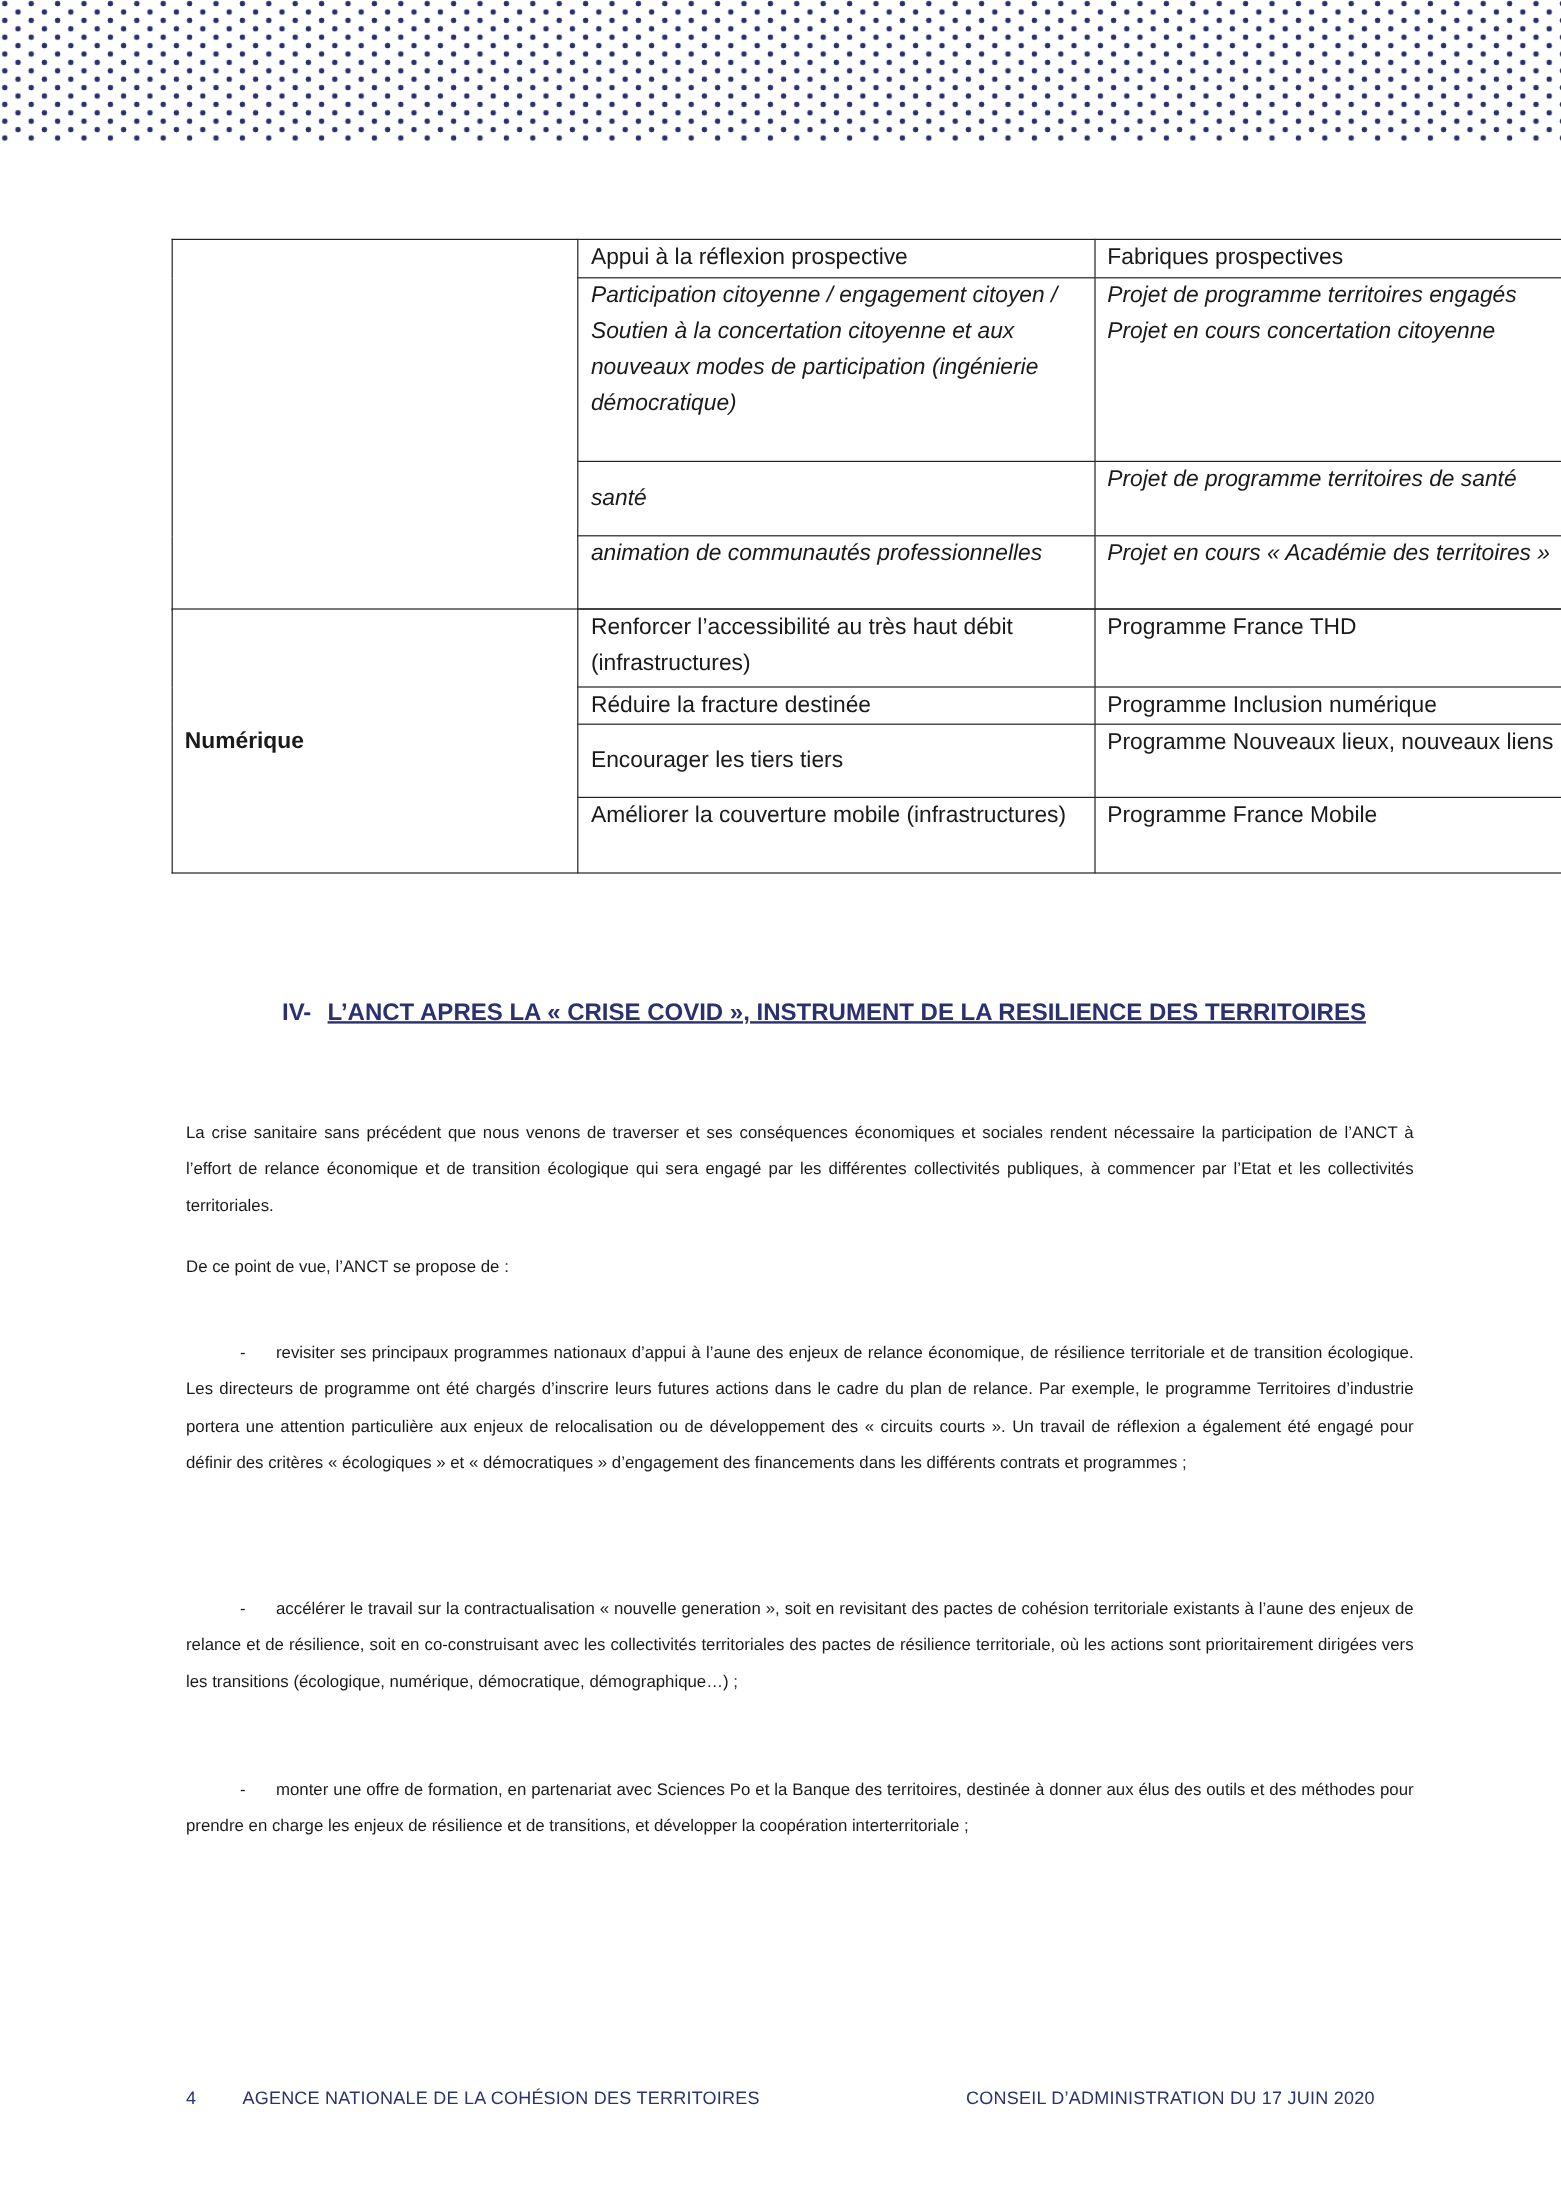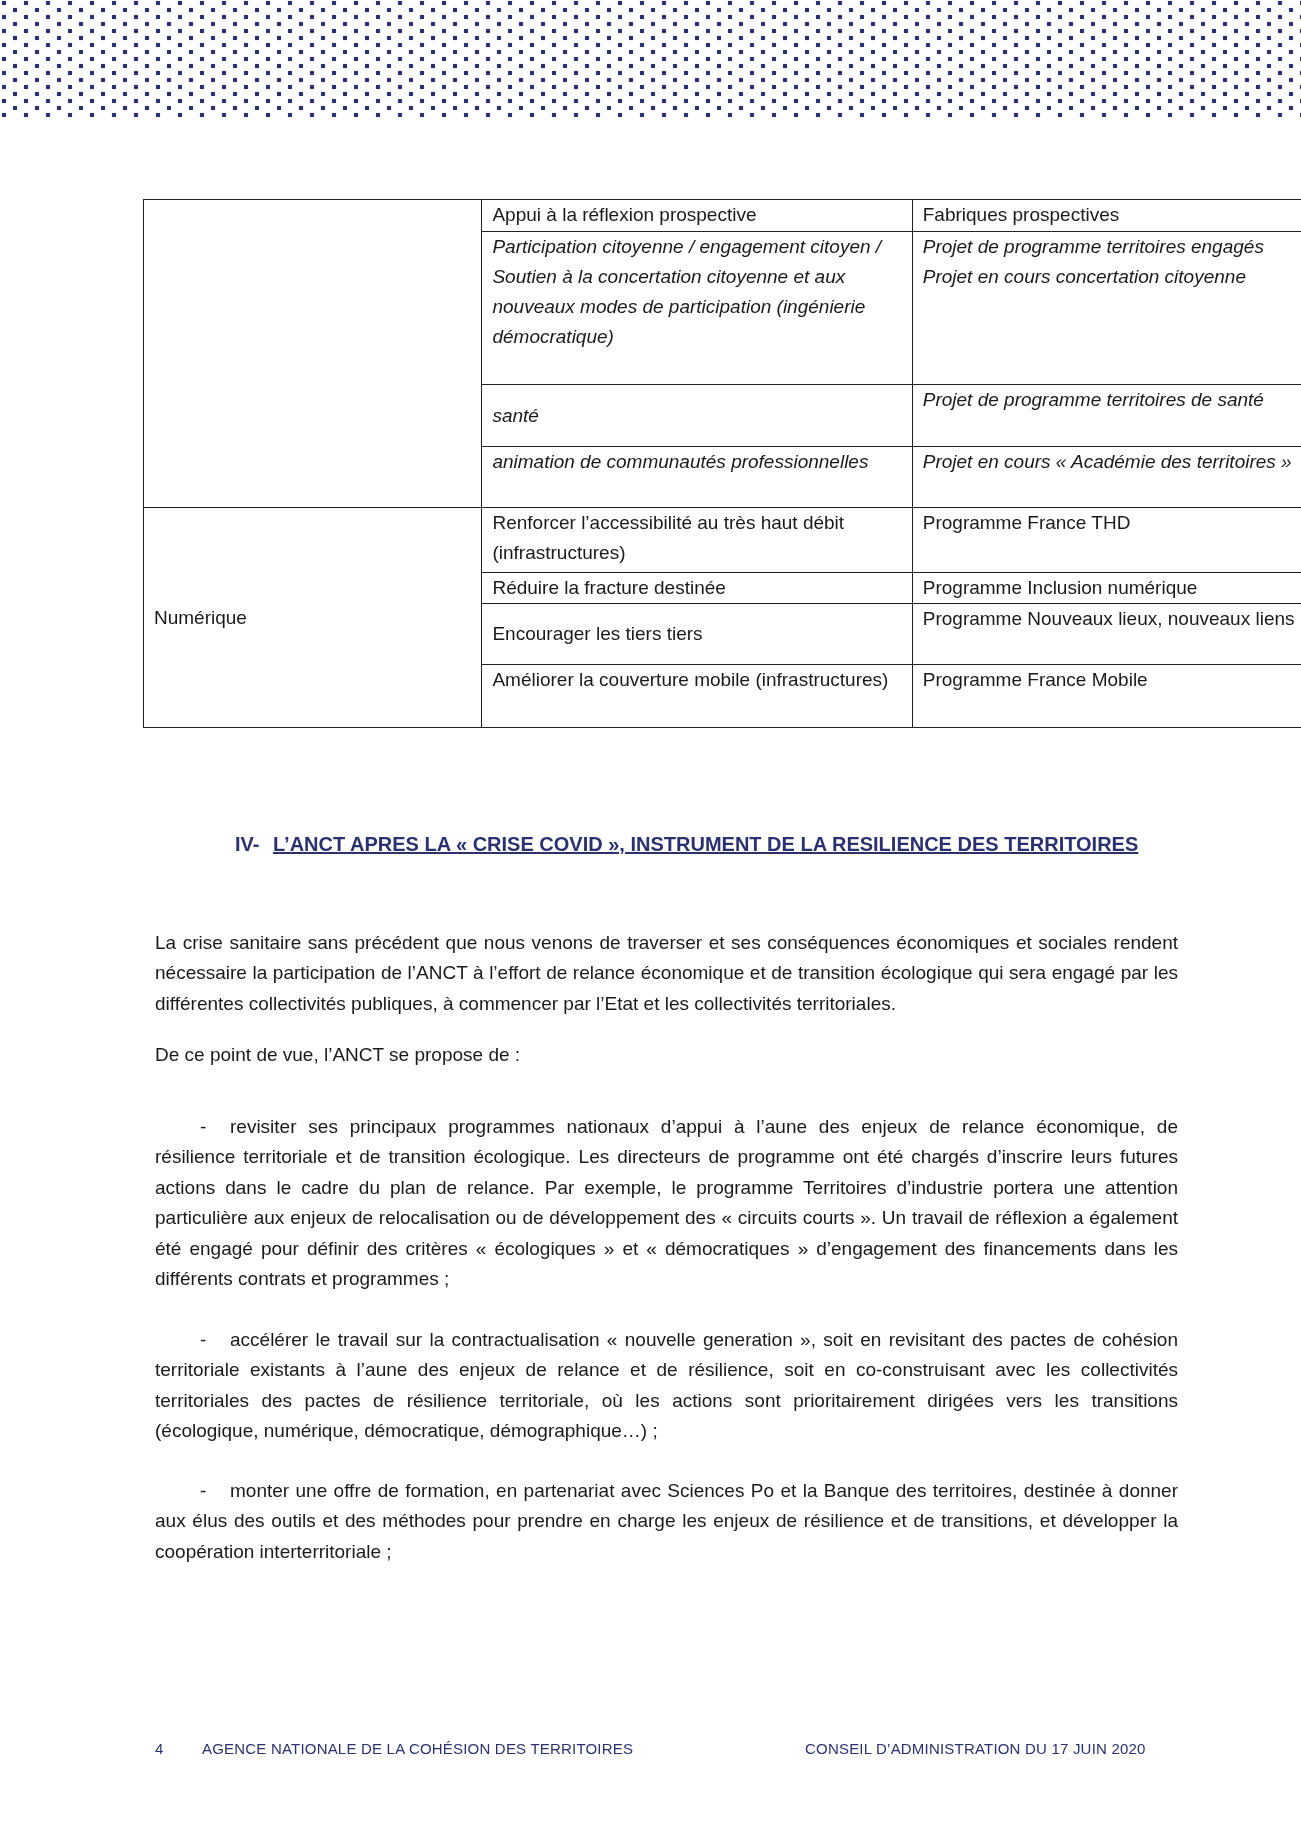--- a/index.html
+++ b/index.html
@@ -16,34 +16,34 @@
     background-position: 4px 3px, 15px 10px;
   }
   table.grid {
     position: absolute; left: 143px; top: 199px;
     border-collapse: collapse; width: 1185px;
     font-size: 19px; line-height: 30px;
   }
   table.grid td {
     border: 1.5px solid #222; vertical-align: top; padding: 0 10px;
   }
-  td.c1 { width: 270px; vertical-align: middle !important; font-weight: normal; }
+  td.c1 { width: 270px; vertical-align: middle !important; font-weight: bold; }
   td.c2 { width: 349px; }
   td.c3 { width: 336px; }
   td.mid { vertical-align: middle !important; }
   .it { font-style: italic; }
   .heading {
     position: absolute; left: 195px; top: 827px; width: 960px;
     color: #2b3170; font-weight: bold; font-size: 20px; line-height: 34px;
   }
   .heading .num { position: absolute; left: 0; top: 0; margin-left: 40px; }
   .heading .txt { position: absolute; left: 78px; top: 0; width: 880px; text-decoration: underline; }
   .body {
     position: absolute; left: 155px; width: 1023px;
-    font-size: 19px; line-height: 30.4px; text-align: justify;
+    font-size: 14px; line-height: 30.4px; text-align: justify;
     color: #1a1a1a;
   }
   .bullet .dash { display: inline-block; width: 30px; padding-left: 45px; }
   .footer {
     position: absolute; top: 1740px; font-size: 15px; color: #2b3170;
     letter-spacing: 0.2px;
   }
 </style>
 </head>
 <body>

